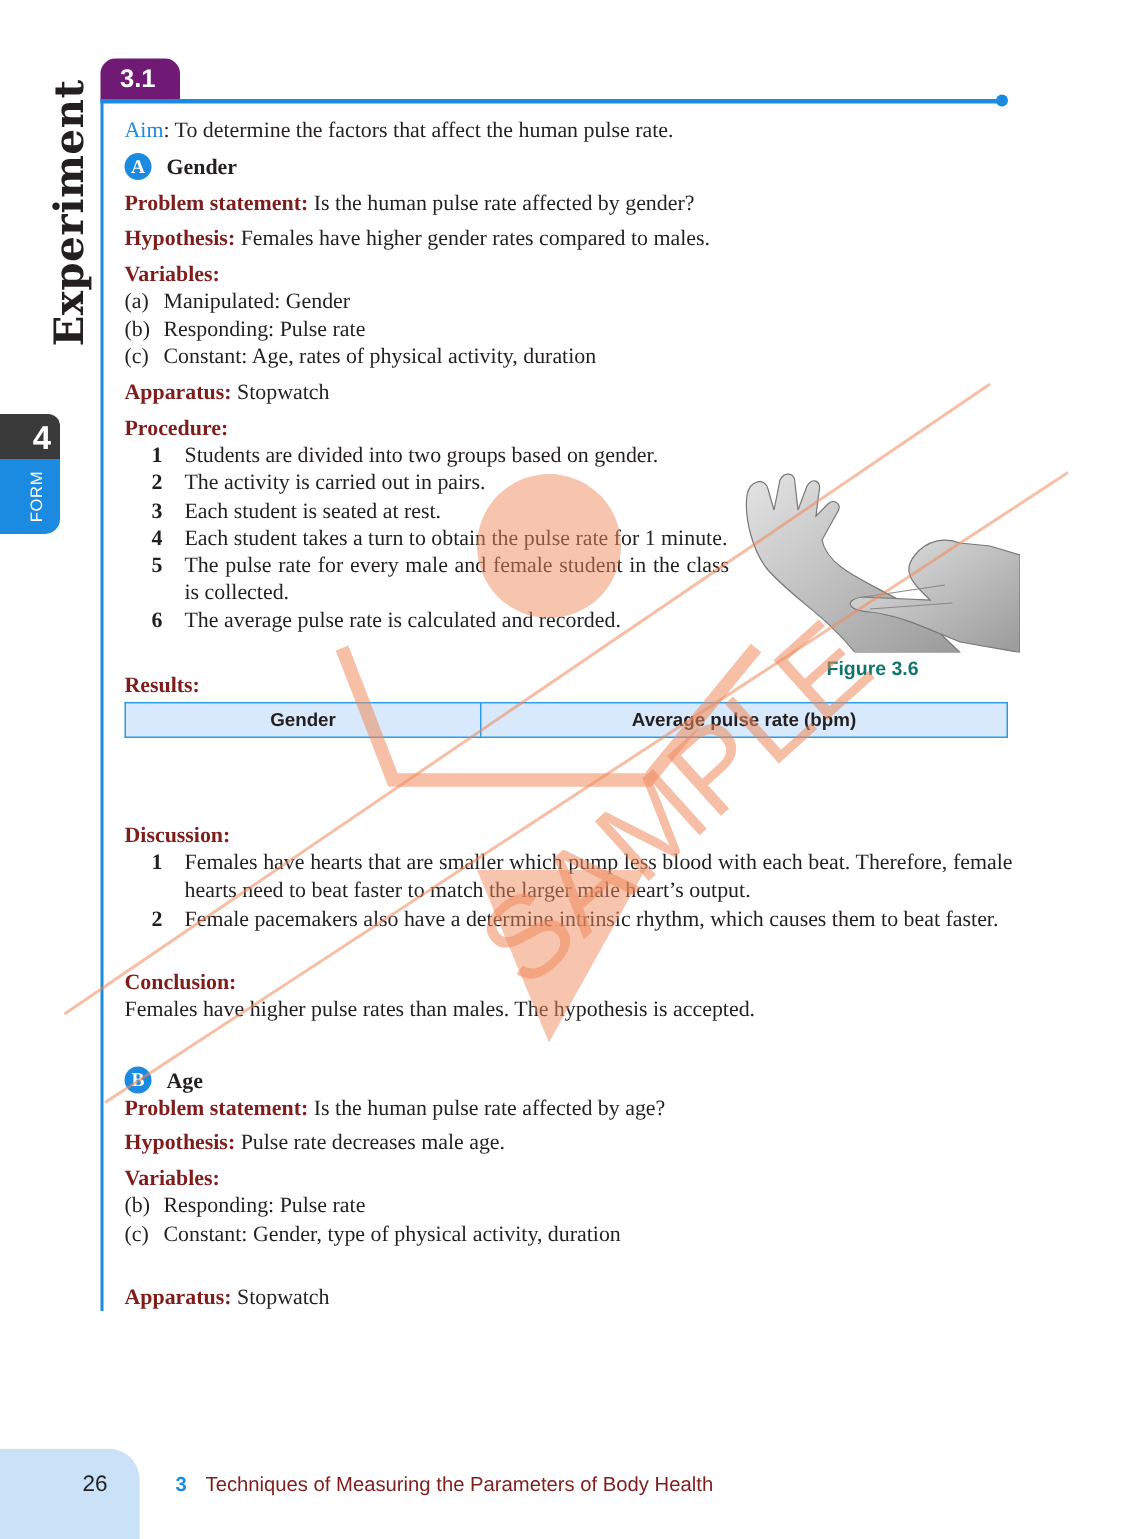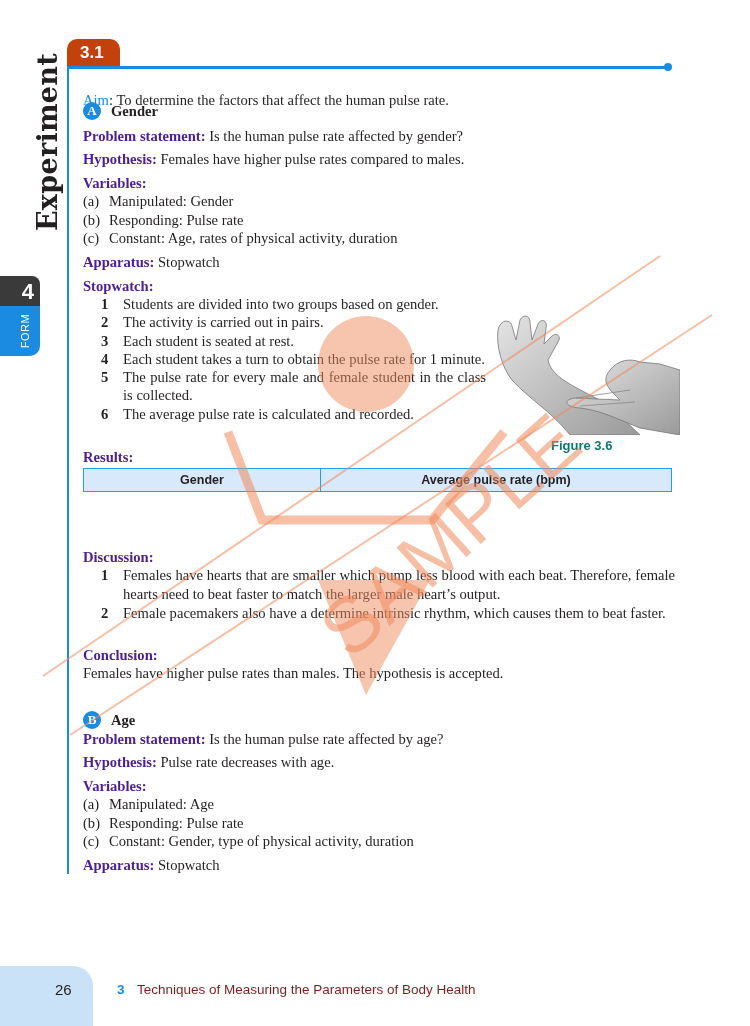--- a/index.html
+++ b/index.html
@@ -35,31 +35,31 @@
   }
   .form-tab .bot span {
     position: absolute; left: 50%; top: 50%;
     transform: translate(-35%, -50%) rotate(-90deg);
     color: #fff; font-family: "Liberation Sans", sans-serif; font-size: 11px; letter-spacing: 0.5px;
   }
 
   
   .exp-tab {
     position: absolute; left: 67px; top: 39px; width: 53px; height: 29px;
-    background: #c2410c; border-top-left-radius: 10px; border-top-right-radius: 10px;
+    background: #701a75; border-top-left-radius: 10px; border-top-right-radius: 10px;
     color: #fff; font-family: "Liberation Sans", sans-serif; font-weight: bold; font-size: 17px;
     line-height: 28px; padding-left: 13px; box-sizing: border-box;
   }
   .frame-top { position: absolute; left: 67px; top: 66px; width: 600px; height: 3px; background: #1a8be0; }
   .frame-dot { position: absolute; left: 664px; top: 63px; width: 8px; height: 8px; border-radius: 50%; background: #1a8be0; }
   .frame-left { position: absolute; left: 67px; top: 66px; width: 2px; height: 808px; background: #1a8be0; }
 
   .content { position: absolute; left: 83px; top: 0; width: 592px; font-size: 14.6px; }
   .line { position: absolute; left: 0; white-space: nowrap; line-height: 18px; }
-  .label { color: #4c1d95; font-weight: bold; margin-top: 34px; }
+  .label { color: #7f1d1d; font-weight: bold; margin-top: 34px; }
   .circle-letter {
     display: inline-block; width: 18px; height: 18px; border-radius: 50%;
     background: #1a8be0; color: #fff; font-weight: bold; font-size: 13px;
     text-align: center; line-height: 18px; vertical-align: 1px;
   }
   .sec-title { font-weight: bold; margin-left: 10px; }
   .vars { position: absolute; left: 0; }
   .vars div { line-height: 18.5px; white-space: nowrap; }
   .vars .k { display: inline-block; width: 26px; }
 
@@ -124,46 +124,46 @@
     <span>FORM</span>
   </div>
 </div>
 
 <div class="exp-tab">3.1</div>
 <div class="frame-top"></div>
 <div class="frame-dot"></div>
 <div class="frame-left"></div>
 
 <div class="content">
-  <div class="line" style="top:91px">
+  <div class="line" style="top:78px">
     <span class="blue">Aim</span><span>: To determine the factors that affect the human pulse rate.</span>
   </div>
 
   <div class="line" style="top:102px">
     <span class="circle-letter">A</span><span class="sec-title">Gender</span>
   </div>
   <div class="line" style="top:127px">
     <span class="label">Problem statement:</span><span> Is the human pulse rate affected by gender?</span>
   </div>
   <div class="line" style="top:150px">
-    <span class="label">Hypothesis:</span><span> Females have higher pulse rates compared to males.</span>
+    <span class="label">Hypothesis:</span><span> Females have higher gender rates compared to males.</span>
   </div>
   <div class="line" style="top:174px">
     <span class="label">Variables:</span>
   </div>
   <div class="vars" style="top:192px">
     <div><span class="k">(a)</span><span>Manipulated: Gender</span></div>
     <div><span class="k">(b)</span><span>Responding: Pulse rate</span></div>
     <div><span class="k">(c)</span><span>Constant: Age, rates of physical activity, duration</span></div>
   </div>
   <div class="line" style="top:253px">
     <span class="label">Apparatus:</span><span> Stopwatch</span>
   </div>
   <div class="line" style="top:277px">
-    <span class="label">Stopwatch:</span>
+    <span class="label">Procedure:</span>
   </div>
   <div class="proc" style="top:295px">
     <div class="item">
         <span class="num">1</span>
         <span class="txt">Students are divided into two groups based on gender.</span>
       </div>
     <div class="item">
         <span class="num">2</span>
         <span class="txt">The activity is carried out in pairs.</span>
       </div>
@@ -207,27 +207,26 @@
   </div>
   <div class="line" style="top:664px">Females have higher pulse rates than males. The hypothesis is accepted.</div>
 
   <div class="line" style="top:711px">
     <span class="circle-letter">B</span><span class="sec-title">Age</span>
   </div>
   <div class="line" style="top:730px">
     <span class="label">Problem statement:</span><span> Is the human pulse rate affected by age?</span>
   </div>
   <div class="line" style="top:753px">
-    <span class="label">Hypothesis:</span><span> Pulse rate decreases with age.</span>
+    <span class="label">Hypothesis:</span><span> Pulse rate decreases male age.</span>
   </div>
   <div class="line" style="top:777px">
     <span class="label">Variables:</span>
   </div>
   <div class="vars" style="top:795px">
-    <div><span class="k">(a)</span><span>Manipulated: Age</span></div>
     <div><span class="k">(b)</span><span>Responding: Pulse rate</span></div>
     <div><span class="k">(c)</span><span>Constant: Gender, type of physical activity, duration</span></div>
   </div>
   <div class="line" style="top:856px">
     <span class="label">Apparatus:</span><span> Stopwatch</span>
   </div>
 </div>
 
 <svg class="figure" viewBox="0 0 190 125">
   <defs>

